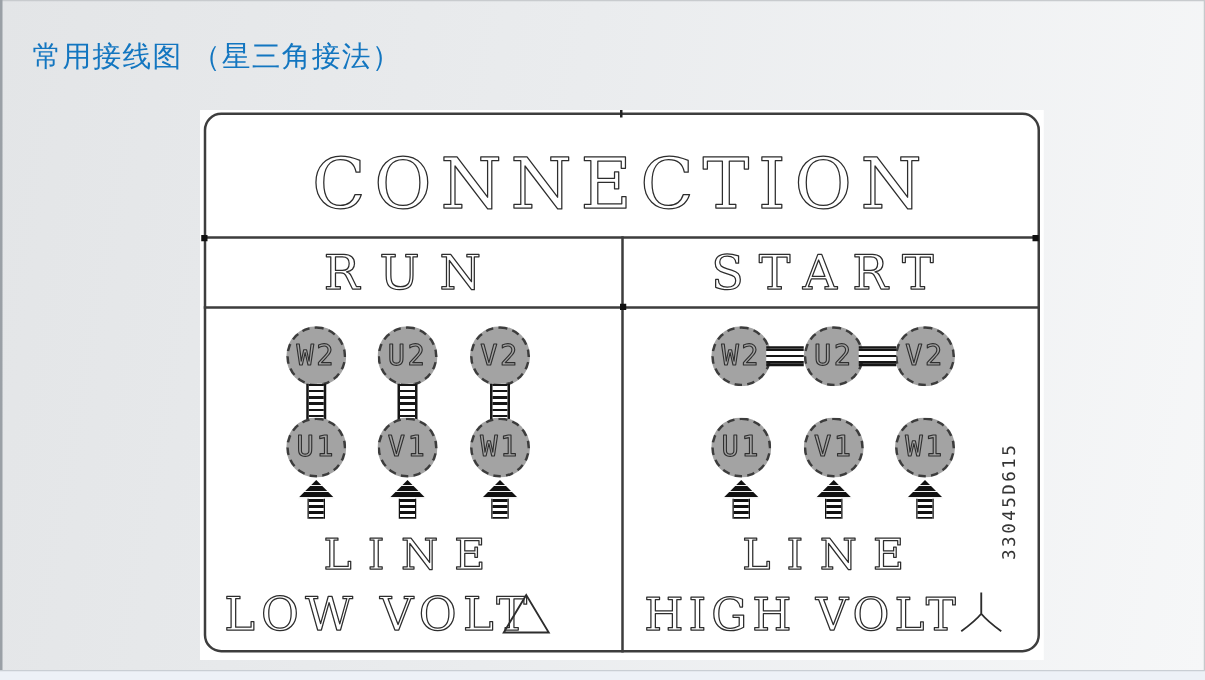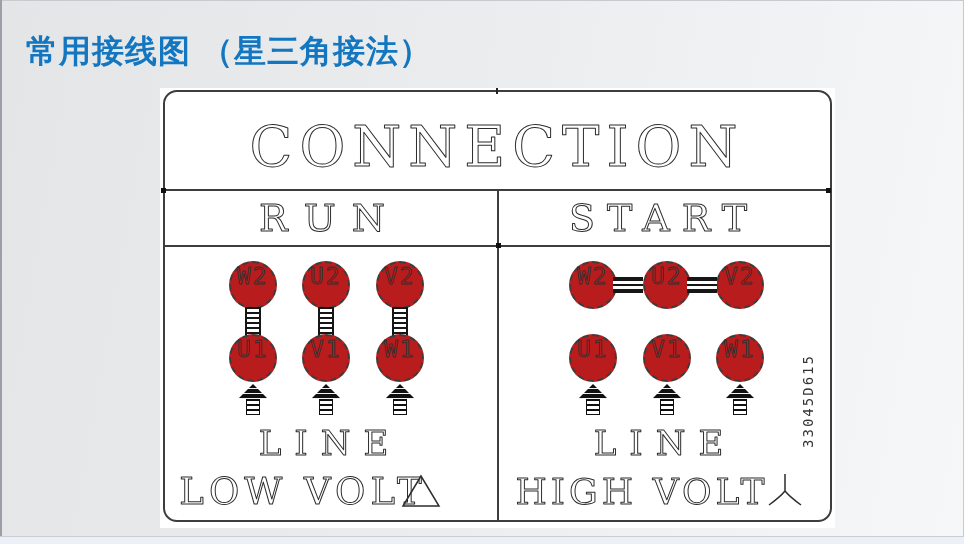--- a/index.html
+++ b/index.html
@@ -12,21 +12,21 @@
   }
   .edge-left{position:absolute;left:0;top:0;width:2px;height:544px;background:#9aa0a6;}
   .edge-top{position:absolute;left:0;top:0;width:964px;height:1px;background:#c8cbce;}
   .edge-right{position:absolute;right:0;top:0;width:1px;height:544px;background:#c6c9cc;}
   .bottom-strip{
     position:absolute;left:0;bottom:0;width:964px;height:7px;
     background:#edf1f7;border-top:1px solid #c9ced4;
   }
   .page-title{
     position:absolute;left:26px;top:30px;
-    font-size:32px;font-weight:bold;letter-spacing:1px;
+    font-size:23px;font-weight:normal;letter-spacing:1px;
     color:#1376c0;
   }
   .panel{
     position:absolute;left:160px;top:88px;width:675px;height:440px;
     background:#ffffff;
   }
   .panel-border{
     position:absolute;left:3px;top:2px;width:665px;height:428px;
     border:2px solid #3d3d3d;border-radius:14px;
   }
@@ -41,22 +41,22 @@
     fill:none;stroke:#2d2d2d;stroke-width:1;stroke-linejoin:round;
   }
   .cad-sm{
     font-family:"DejaVu Sans Mono",monospace;
     fill:none;stroke:#2f2f2f;stroke-width:0.9;stroke-linejoin:round;
   }
   svg.abs{position:absolute;}
   .circle{
     position:absolute;width:44px;height:44px;
     border:2px dashed #3c3c3c;border-radius:50%;
-    background:#b91c1c;
-    display:flex;align-items:flex-start;justify-content:center;
+    background:#a3a3a3;
+    display:flex;align-items:center;justify-content:center;
   }
   .v-conn{
     position:absolute;width:12px;height:30px;
     background:repeating-linear-gradient(to bottom,#161616 0 2px,#ffffff 2px 5px);
     border-left:2px solid #161616;border-right:2px solid #161616;
   }
   .h-conn{
     position:absolute;width:30px;height:12px;
     background:repeating-linear-gradient(to bottom,#161616 0 2px,#ffffff 2px 5px);
     border-top:2px solid #161616;border-bottom:2px solid #161616;

